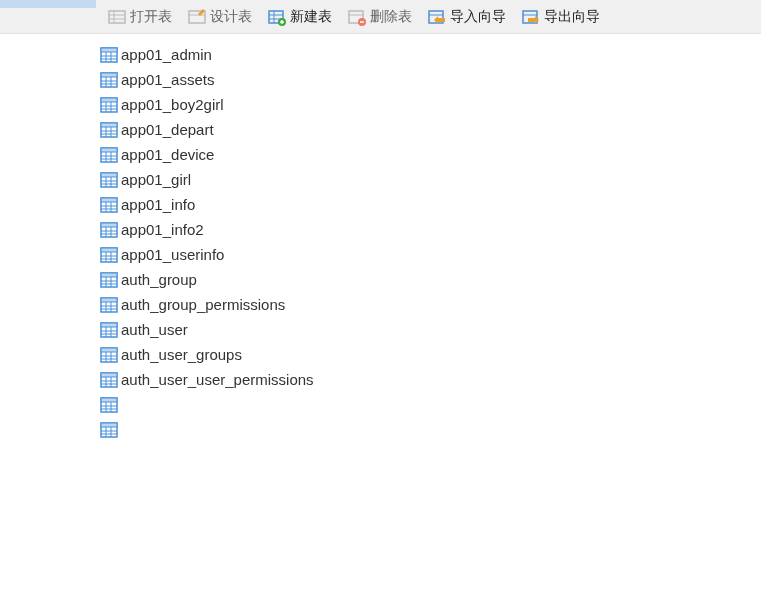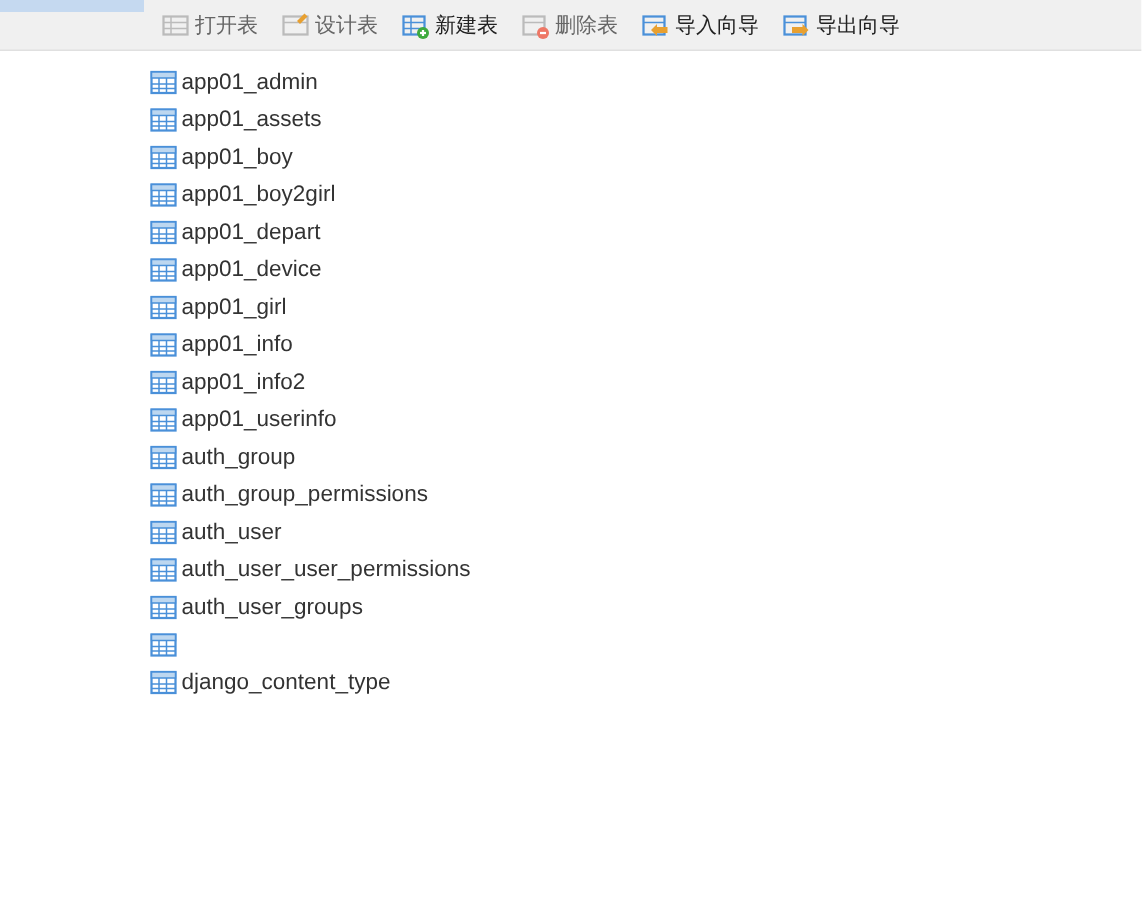--- a/index.html
+++ b/index.html
@@ -168,33 +168,20 @@
         <span class="icon-wrap">
           <svg width="18" height="18" viewBox="0 0 18 18">
             <rect x="1" y="2" width="16" height="14" fill="#fff" stroke="#4a90d9" stroke-width="1.5"></rect>
             <rect x="1" y="2" width="16" height="4" fill="#bdd7f0" stroke="#4a90d9"></rect>
             <line x1="1" y1="10" x2="17" y2="10" stroke="#4a90d9"></line>
             <line x1="1" y1="13" x2="17" y2="13" stroke="#4a90d9"></line>
             <line x1="6" y1="6" x2="6" y2="16" stroke="#4a90d9"></line>
             <line x1="11" y1="6" x2="11" y2="16" stroke="#4a90d9"></line>
           </svg>
         </span>
-        <span>app01_boy</span>
-      </div>
-      <div class="table-item">
-        <span class="icon-wrap">
-          <svg width="18" height="18" viewBox="0 0 18 18">
-            <rect x="1" y="2" width="16" height="14" fill="#fff" stroke="#4a90d9" stroke-width="1.5"></rect>
-            <rect x="1" y="2" width="16" height="4" fill="#bdd7f0" stroke="#4a90d9"></rect>
-            <line x1="1" y1="10" x2="17" y2="10" stroke="#4a90d9"></line>
-            <line x1="1" y1="13" x2="17" y2="13" stroke="#4a90d9"></line>
-            <line x1="6" y1="6" x2="6" y2="16" stroke="#4a90d9"></line>
-            <line x1="11" y1="6" x2="11" y2="16" stroke="#4a90d9"></line>
-          </svg>
-        </span>
         <span>app01_boy2girl</span>
       </div>
       <div class="table-item">
         <span class="icon-wrap">
           <svg width="18" height="18" viewBox="0 0 18 18">
             <rect x="1" y="2" width="16" height="14" fill="#fff" stroke="#4a90d9" stroke-width="1.5"></rect>
             <rect x="1" y="2" width="16" height="4" fill="#bdd7f0" stroke="#4a90d9"></rect>
             <line x1="1" y1="10" x2="17" y2="10" stroke="#4a90d9"></line>
             <line x1="1" y1="13" x2="17" y2="13" stroke="#4a90d9"></line>
             <line x1="6" y1="6" x2="6" y2="16" stroke="#4a90d9"></line>
@@ -311,54 +298,53 @@
         <span class="icon-wrap">
           <svg width="18" height="18" viewBox="0 0 18 18">
             <rect x="1" y="2" width="16" height="14" fill="#fff" stroke="#4a90d9" stroke-width="1.5"></rect>
             <rect x="1" y="2" width="16" height="4" fill="#bdd7f0" stroke="#4a90d9"></rect>
             <line x1="1" y1="10" x2="17" y2="10" stroke="#4a90d9"></line>
             <line x1="1" y1="13" x2="17" y2="13" stroke="#4a90d9"></line>
             <line x1="6" y1="6" x2="6" y2="16" stroke="#4a90d9"></line>
             <line x1="11" y1="6" x2="11" y2="16" stroke="#4a90d9"></line>
           </svg>
         </span>
+        <span>auth_user_groups</span>
+      </div>
+      <div class="table-item">
+        <span class="icon-wrap">
+          <svg width="18" height="18" viewBox="0 0 18 18">
+            <rect x="1" y="2" width="16" height="14" fill="#fff" stroke="#4a90d9" stroke-width="1.5"></rect>
+            <rect x="1" y="2" width="16" height="4" fill="#bdd7f0" stroke="#4a90d9"></rect>
+            <line x1="1" y1="10" x2="17" y2="10" stroke="#4a90d9"></line>
+            <line x1="1" y1="13" x2="17" y2="13" stroke="#4a90d9"></line>
+            <line x1="6" y1="6" x2="6" y2="16" stroke="#4a90d9"></line>
+            <line x1="11" y1="6" x2="11" y2="16" stroke="#4a90d9"></line>
+          </svg>
+        </span>
         <span>auth_user_user_permissions</span>
       </div>
       <div class="table-item">
         <span class="icon-wrap">
           <svg width="18" height="18" viewBox="0 0 18 18">
             <rect x="1" y="2" width="16" height="14" fill="#fff" stroke="#4a90d9" stroke-width="1.5"></rect>
             <rect x="1" y="2" width="16" height="4" fill="#bdd7f0" stroke="#4a90d9"></rect>
             <line x1="1" y1="10" x2="17" y2="10" stroke="#4a90d9"></line>
             <line x1="1" y1="13" x2="17" y2="13" stroke="#4a90d9"></line>
             <line x1="6" y1="6" x2="6" y2="16" stroke="#4a90d9"></line>
             <line x1="11" y1="6" x2="11" y2="16" stroke="#4a90d9"></line>
           </svg>
         </span>
-        <span>auth_user_groups</span>
-      </div>
-      <div class="table-item">
-        <span class="icon-wrap">
-          <svg width="18" height="18" viewBox="0 0 18 18">
-            <rect x="1" y="2" width="16" height="14" fill="#fff" stroke="#4a90d9" stroke-width="1.5"></rect>
-            <rect x="1" y="2" width="16" height="4" fill="#bdd7f0" stroke="#4a90d9"></rect>
-            <line x1="1" y1="10" x2="17" y2="10" stroke="#4a90d9"></line>
-            <line x1="1" y1="13" x2="17" y2="13" stroke="#4a90d9"></line>
-            <line x1="6" y1="6" x2="6" y2="16" stroke="#4a90d9"></line>
-            <line x1="11" y1="6" x2="11" y2="16" stroke="#4a90d9"></line>
-          </svg>
-        </span>
-      </div>
-      <div class="table-item">
-        <span class="icon-wrap">
-          <svg width="18" height="18" viewBox="0 0 18 18">
-            <rect x="1" y="2" width="16" height="14" fill="#fff" stroke="#4a90d9" stroke-width="1.5"></rect>
-            <rect x="1" y="2" width="16" height="4" fill="#bdd7f0" stroke="#4a90d9"></rect>
-            <line x1="1" y1="10" x2="17" y2="10" stroke="#4a90d9"></line>
-            <line x1="1" y1="13" x2="17" y2="13" stroke="#4a90d9"></line>
-            <line x1="6" y1="6" x2="6" y2="16" stroke="#4a90d9"></line>
-            <line x1="11" y1="6" x2="11" y2="16" stroke="#4a90d9"></line>
-          </svg>
-        </span>
-        <span>django_content_type</span>
+      </div>
+      <div class="table-item">
+        <span class="icon-wrap">
+          <svg width="18" height="18" viewBox="0 0 18 18">
+            <rect x="1" y="2" width="16" height="14" fill="#fff" stroke="#4a90d9" stroke-width="1.5"></rect>
+            <rect x="1" y="2" width="16" height="4" fill="#bdd7f0" stroke="#4a90d9"></rect>
+            <line x1="1" y1="10" x2="17" y2="10" stroke="#4a90d9"></line>
+            <line x1="1" y1="13" x2="17" y2="13" stroke="#4a90d9"></line>
+            <line x1="6" y1="6" x2="6" y2="16" stroke="#4a90d9"></line>
+            <line x1="11" y1="6" x2="11" y2="16" stroke="#4a90d9"></line>
+          </svg>
+        </span>
       </div>
     </div>
 </div>
 
 </body></html>

